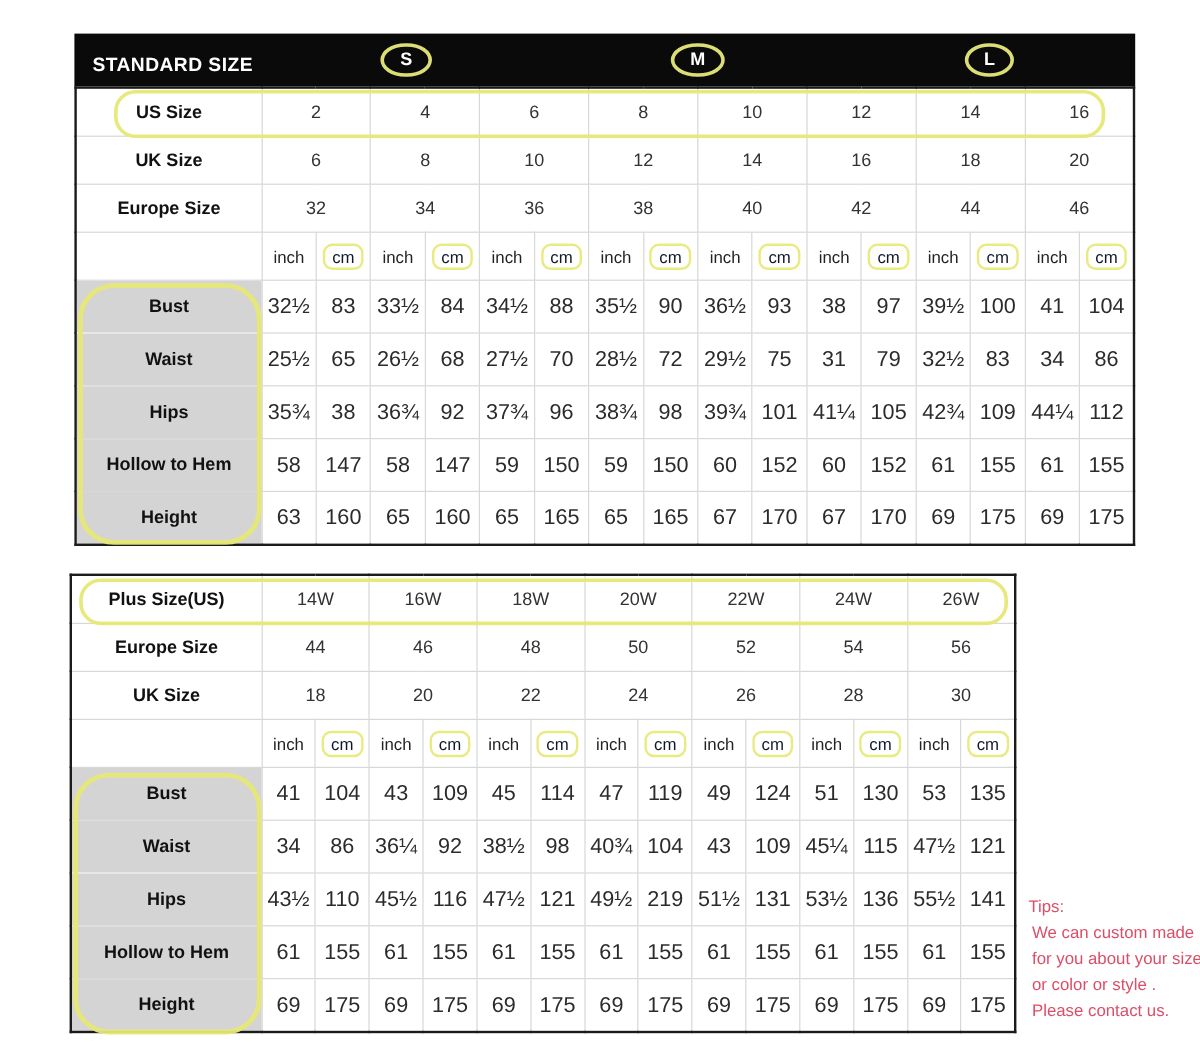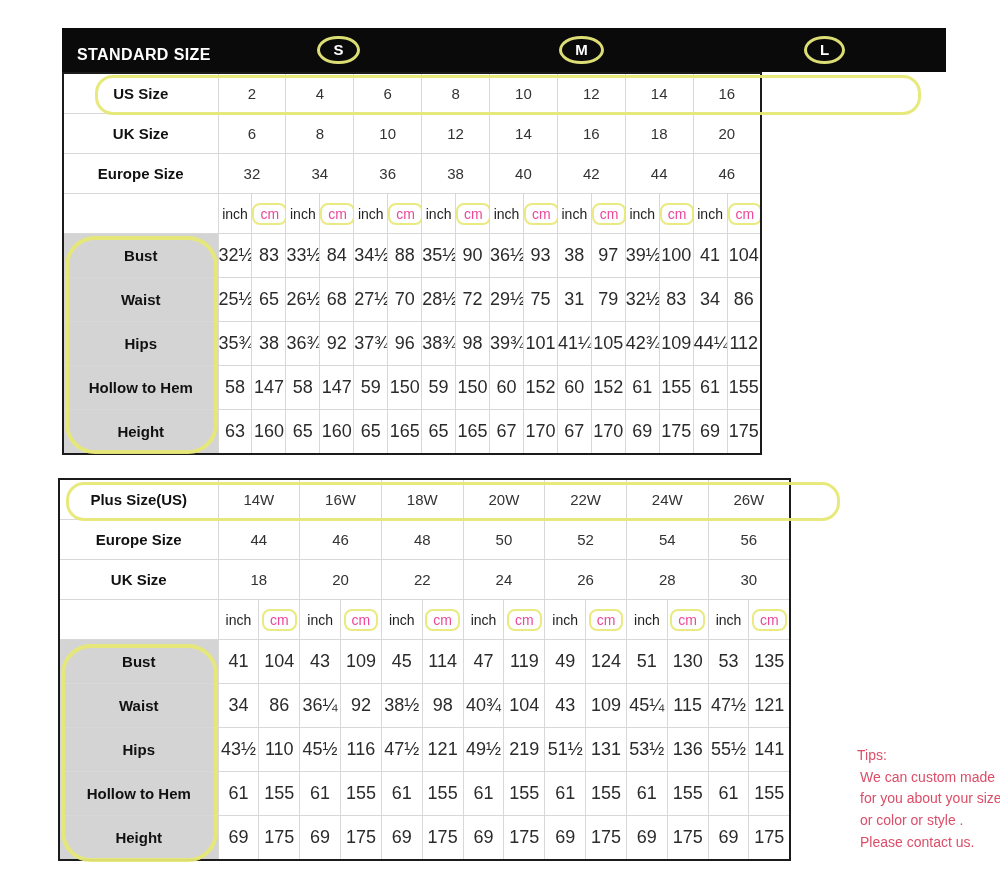--- a/index.html
+++ b/index.html
@@ -18,31 +18,31 @@
     color:#ffffff;font-weight:700;font-size:16px;letter-spacing:.4px;
   }
   .hdr-groups{position:absolute;left:155px;right:0;top:0;bottom:0;display:flex;}
   .hgroup{flex:1;display:flex;align-items:center;justify-content:center;}
   .badge{
     border:3px solid rgba(232,233,122,.95);border-radius:50%;
     color:#ffffff;font-weight:700;font-size:15px;padding:3px 13px;line-height:1.1;
   }
 
   table{border-collapse:collapse;table-layout:fixed;background:#fff;border:2px solid #1b1b1b;}
-  #std-table{width:700px;}
-  #plus-table{width:733px;}
+  #std-table{width:884px;}
+  #plus-table{width:789px;}
   td,th{border:1px solid #d8d8d8;text-align:center;vertical-align:middle;padding:0;overflow:hidden;}
   th.lbl{font-weight:700;font-size:15px;color:#111;}
   .hrow td,.hrow th{height:39px;}
   .hrow td{font-size:15px;color:#333;}
   .urow td,.urow th{height:39px;}
   .unit{font-size:14px;color:#222;text-align:center;}
   .cmbox{
     display:inline-block;border:2.5px solid rgba(232,233,122,.95);border-radius:8px;
-    padding:1px 6px;font-size:14px;color:#ec4899;
+    padding:1px 6px;font-size:14px;color:#0f172a;
   }
   .mrow td,.mrow th{height:43px;}
   .mrow th.lbl{background:#d4d4d4;text-align:center;}
   td.val{font-size:18px;color:#2b2b2b;}
 
   
   .hl{position:absolute;pointer-events:none;border:3px solid rgba(231,232,118,.95);}
   #std-wrap .hl-row{left:33px;top:47px;width:820px;height:34px;border-radius:18px;}
   #std-wrap .hl-lbl{left:3px;top:208px;width:145px;height:210px;border-radius:30px;border-width:4px;}
   #plus-wrap .hl-row{left:8px;top:4px;width:768px;height:33px;border-radius:18px;}

